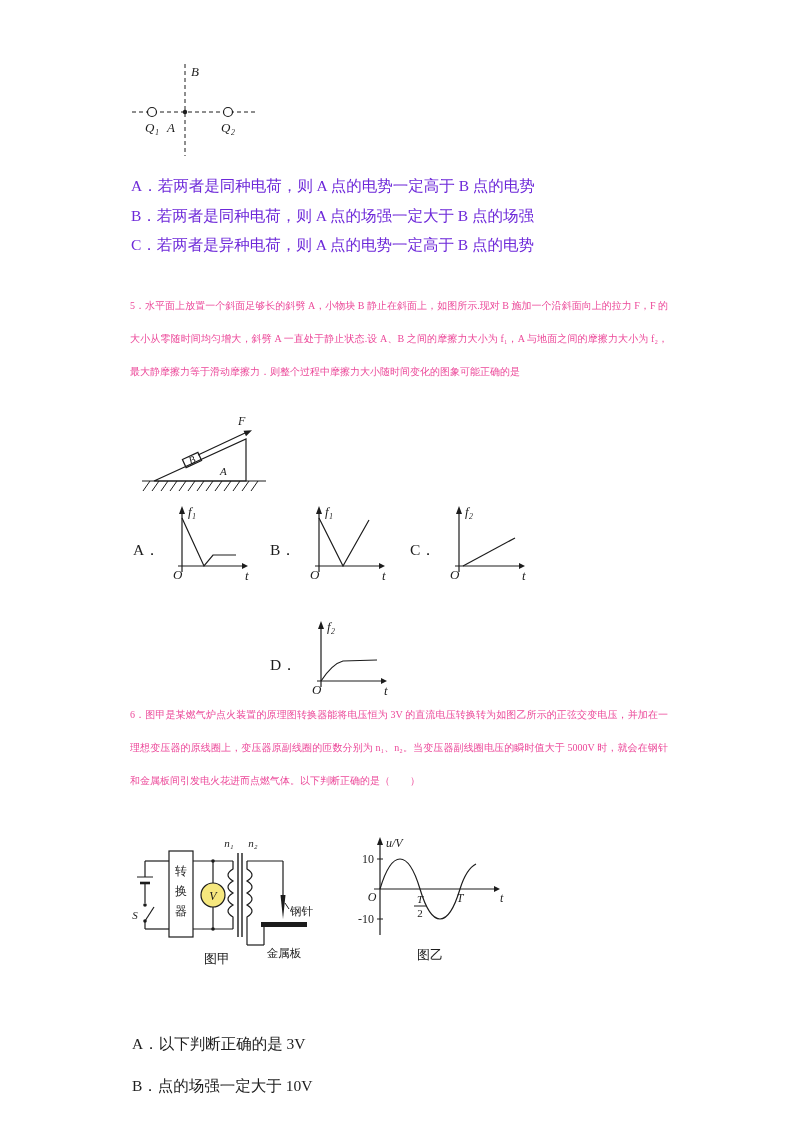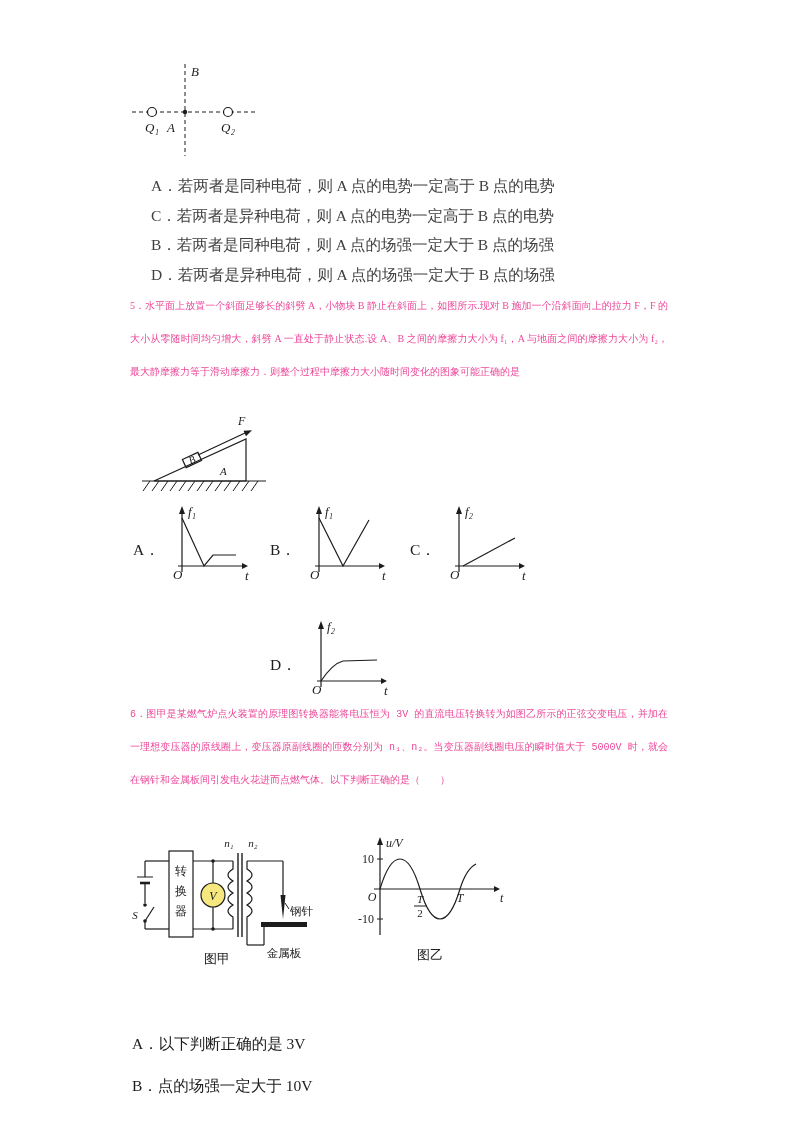--- a/index.html
+++ b/index.html
@@ -1,19 +1,19 @@
 <!DOCTYPE html>
 <html><head>
 <meta charset="utf-8">
 <style>
   html,body{margin:0;padding:0;background:#ffffff;}
   .page{position:relative;width:794px;height:1123px;background:#fff;overflow:hidden;
         font-family:"Liberation Serif","DejaVu Serif",serif;color:#1c1c1c;}
   .para{position:absolute;font-size:10px;line-height:33px;text-align:justify;color:#ec4899;}
-  .optline{font-size:15.5px;line-height:29.5px;white-space:nowrap;color:#404040;margin-left:20px;}
+  .optline{font-size:15.5px;line-height:29.5px;white-space:nowrap;color:#6d28d9;}
   .opt-abs{position:absolute;font-size:15.5px;white-space:nowrap;color:#1c1c1c;}
   .glabel{position:absolute;font-size:15.5px;color:#1c1c1c;}
   svg{position:absolute;overflow:visible;}
   svg text{font-family:"Liberation Serif","DejaVu Serif",serif;fill:#1c1c1c;}
   .it{font-style:italic;}
   .ln{stroke:#1c1c1c;fill:none;stroke-width:1.2;}
   .thin{stroke:#1c1c1c;fill:none;stroke-width:1;}
   .fill{fill:#1c1c1c;stroke:none;}
 </style>
 </head>
@@ -28,23 +28,22 @@
     <circle cx="100" cy="52" r="4.5" fill="#fff" stroke="#1c1c1c" stroke-width="1.2"></circle>
     <circle cx="57" cy="52" r="2.2" class="fill"></circle>
     <text x="63" y="16" font-size="13" class="it">B</text>
     <text x="24" y="72" font-size="13" text-anchor="middle" class="it">Q₁</text>
     <text x="43" y="72" font-size="13" text-anchor="middle" class="it">A</text>
     <text x="100" y="72" font-size="13" text-anchor="middle" class="it">Q₂</text>
   </svg>
 
   <div class="glabel" style="left:131px;top:171px;">
     <div class="optline">A．若两者是同种电荷，则 A 点的电势一定高于 B 点的电势</div>
+    <div class="optline">B．若两者是同种电荷，则 A 点的场强一定大于 B 点的场强</div>
     <div class="optline">C．若两者是异种电荷，则 A 点的电势一定高于 B 点的电势</div>
-    <div class="optline">B．若两者是同种电荷，则 A 点的场强一定大于 B 点的场强</div>
-    <div class="optline">D．若两者是异种电荷，则 A 点的场强一定大于 B 点的场强</div>
   </div>
 
   <div class="para" style="left:130px;top:289px;width:538px;">5．水平面上放置一个斜面足够长的斜劈 A，小物块 B 静止在斜面上，如图所示.现对 B 施加一个沿斜面向上的拉力 F，F 的大小从零随时间均匀增大，斜劈 A 一直处于静止状态.设 A、B 之间的摩擦力大小为 f₁，A 与地面之间的摩擦力大小为 f₂，最大静摩擦力等于滑动摩擦力．则整个过程中摩擦力大小随时间变化的图象可能正确的是</div>
 
   <svg style="left:140px;top:415px;" width="130" height="82">
     <g>
       <line x1="2" y1="66" x2="126" y2="66" class="ln"></line>
       <line x1="10" y1="66" x2="3" y2="76" class="thin"></line>
       <line x1="19" y1="66" x2="12" y2="76" class="thin"></line>
       <line x1="28" y1="66" x2="21" y2="76" class="thin"></line>
@@ -113,21 +112,21 @@
     <line x1="16" y1="72" x2="16" y2="12" class="ln"></line>
     <polygon points="13,14 19,14 16,6" class="fill"></polygon>
     <line x1="12" y1="66" x2="76" y2="66" class="ln"></line>
     <polygon points="76,63 76,69 82,66" class="fill"></polygon>
     <path d="M16,66 C24,54 30,48 38,46 L72,45" class="ln" stroke-width="1.4"></path>
     <text x="22" y="16" font-size="13" class="it">f₂</text>
     <text x="7" y="79" font-size="13" class="it">O</text>
     <text x="79" y="80" font-size="13" class="it">t</text>
   </svg>
 
-  <div class="para" style="left:130px;top:698px;width:538px;font-family:Liberation Mono, monospace;">6．图甲是某燃气炉点火装置的原理图转换器能将电压恒为 3V 的直流电压转换转为如图乙所示的正弦交变电压，并加在一理想变压器的原线圈上，变压器原副线圈的匝数分别为 n₁、n₂。当变压器副线圈电压的瞬时值大于 5000V 时，就会在钢针和金属板间引发电火花进而点燃气体。以下判断正确的是（　　）</div>
+  <div class="para" style="left:130px;top:698px;width:538px;">6．图甲是某燃气炉点火装置的原理图转换器能将电压恒为 3V 的直流电压转换转为如图乙所示的正弦交变电压，并加在一理想变压器的原线圈上，变压器原副线圈的匝数分别为 n₁、n₂。当变压器副线圈电压的瞬时值大于 5000V 时，就会在钢针和金属板间引发电火花进而点燃气体。以下判断正确的是（　　）</div>
 
   <svg style="left:129px;top:833px;" width="212" height="132">
 
     <g>
       <line x1="16" y1="28" x2="40" y2="28" class="ln"></line>
       <line x1="16" y1="96" x2="40" y2="96" class="ln"></line>
       <line x1="16" y1="28" x2="16" y2="44" class="ln"></line>
       <line x1="16" y1="50" x2="16" y2="70" class="ln"></line>
       <line x1="16" y1="88" x2="16" y2="96" class="ln"></line>
     </g>

